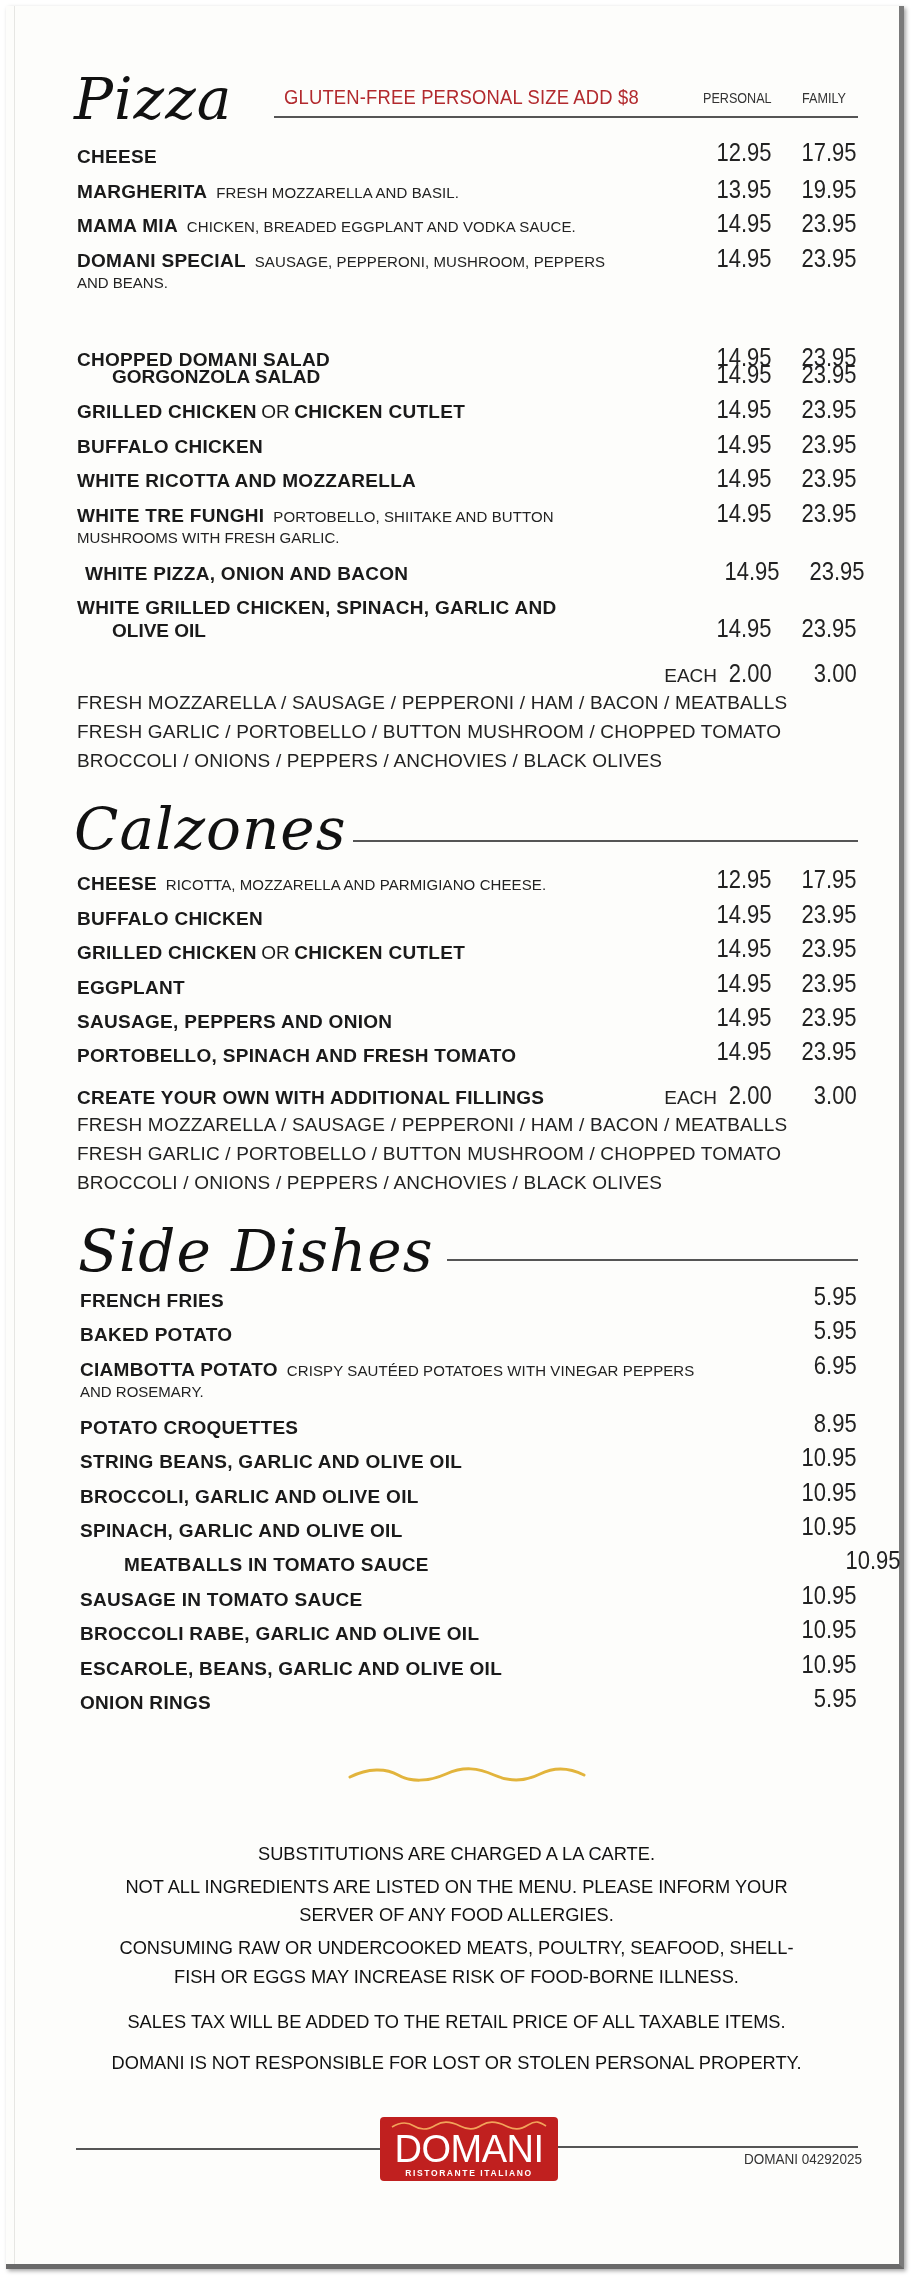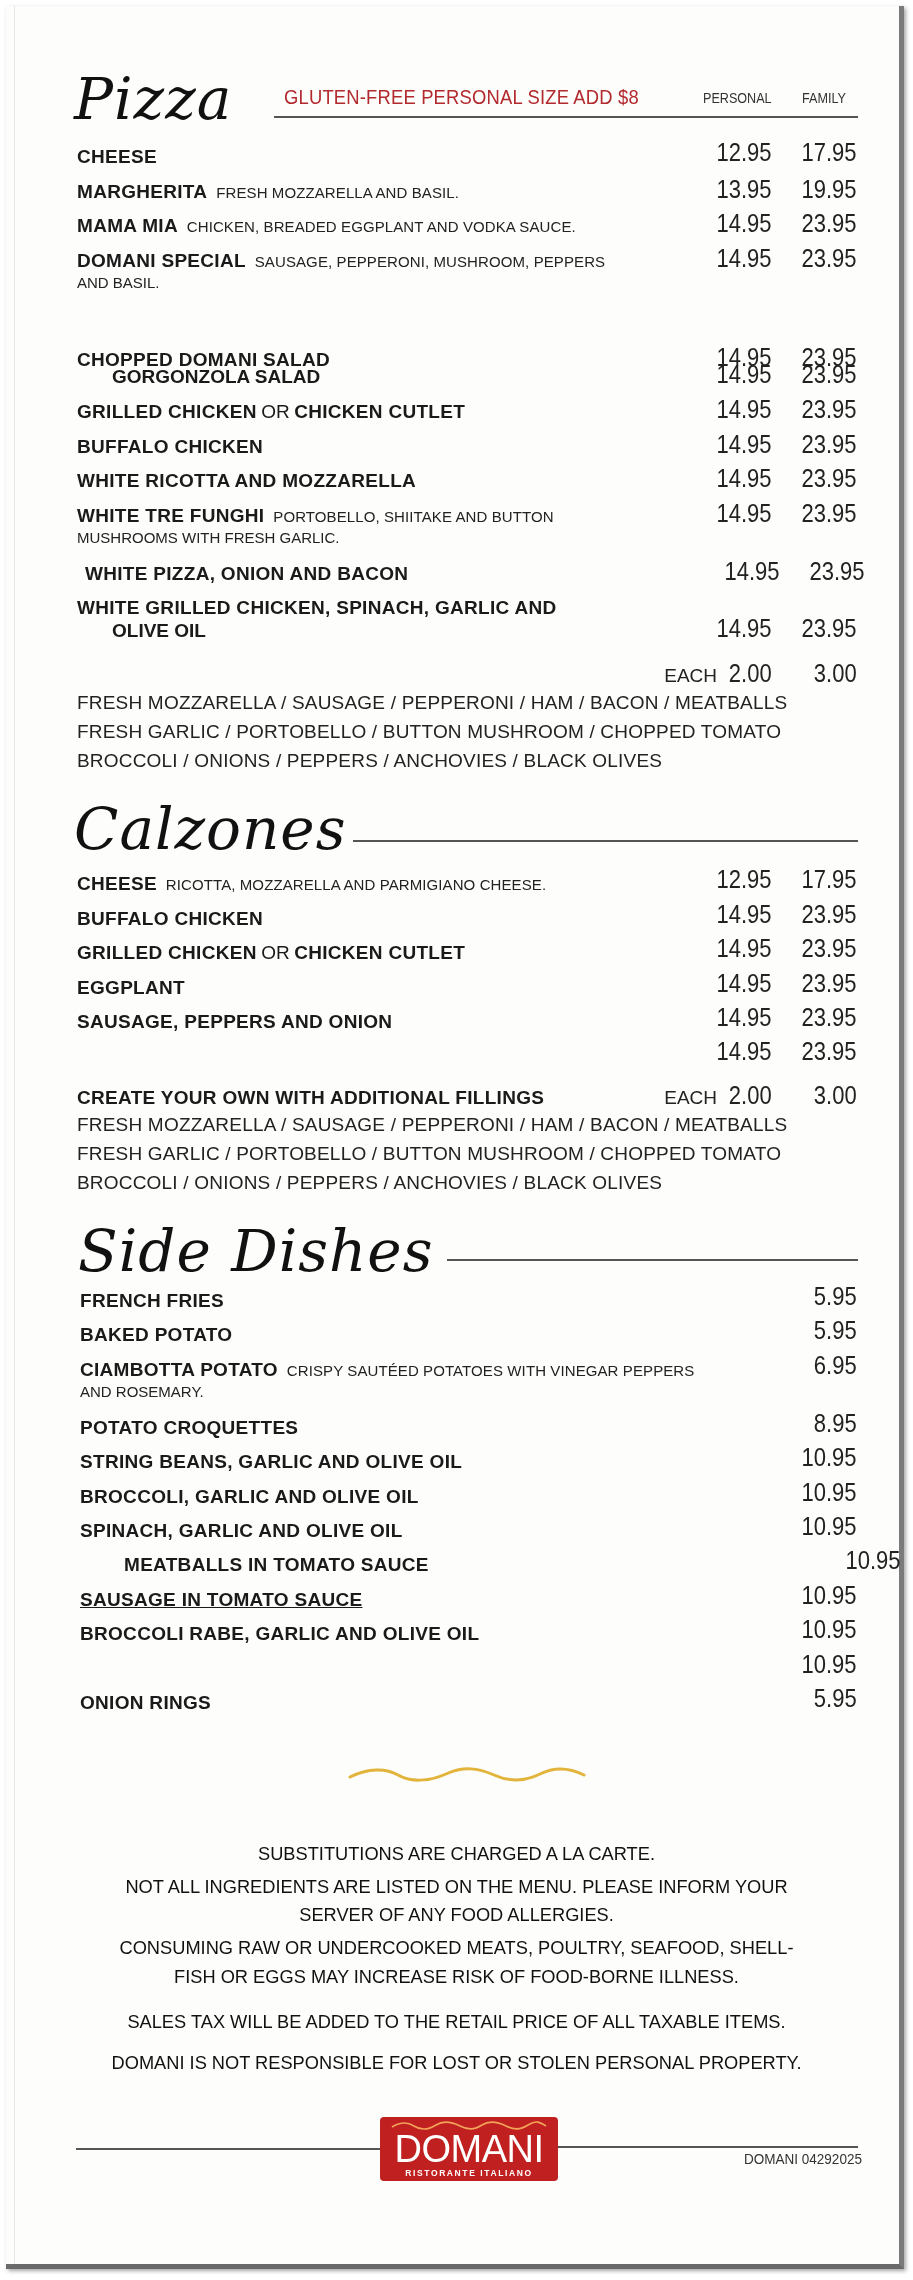--- a/index.html
+++ b/index.html
@@ -61,21 +61,21 @@
 </div>
 <div class="row" style="top:215px;">
   <span class="name">MAMA MIA</span>&nbsp;
   <span class="desc">CHICKEN, BREADED EGGPLANT AND VODKA SAUCE.</span>
   <span class="price p1" style="top:-6px">14.95</span>
   <span class="price p2" style="top:-6px">23.95</span>
 </div>
 <div class="row" style="top:250px;">
   <span class="name">DOMANI SPECIAL</span>&nbsp;
   <span class="desc">SAUSAGE, PEPPERONI, MUSHROOM, PEPPERS</span>
-  <span class="desc2" style="top:24px">AND BASIL.</span>
+  <span class="desc2" style="top:24px">AND BEANS.</span>
   <span class="price p1" style="top:-6px">14.95</span>
   <span class="price p2" style="top:-6px">23.95</span>
 </div>
 <div class="row" style="top:308px;margin-top:41px;">
   <span class="name">CHOPPED DOMANI SALAD</span>
   <span class="price p1" style="top:-6px">14.95</span>
   <span class="price p2" style="top:-6px">23.95</span>
 </div>
 <div class="row" style="top:343px;">
   <span class="line2" style="top:23px">GORGONZOLA SALAD</span>
@@ -152,20 +152,21 @@
   <span class="name">EGGPLANT</span>
   <span class="price p1" style="top:-8px">14.95</span>
   <span class="price p2" style="top:-8px">23.95</span>
 </div>
 <div class="row" style="top:1011px;">
   <span class="name">SAUSAGE, PEPPERS AND ONION</span>
   <span class="price p1" style="top:-8px">14.95</span>
   <span class="price p2" style="top:-8px">23.95</span>
 </div>
 <div class="row" style="top:1045px;">
+  <span class="name">PORTOBELLO, SPINACH AND FRESH TOMATO</span>
   <span class="price p1" style="top:-8px">14.95</span>
   <span class="price p2" style="top:-8px">23.95</span>
 </div>
 
 <div class="row" style="top:1087px;">
   <span class="name">CREATE YOUR OWN WITH ADDITIONAL FILLINGS</span>
   <span class="each" style="position:absolute; right:140px; top:0;">EACH</span>
   <span class="price p1" style="top:-6px">2.00</span>
   <span class="price p2" style="top:-6px">3.00</span>
 </div>
@@ -203,29 +204,30 @@
   <span class="price p2" style="top:-8px">10.95</span>
 </div>
 <div class="row" style="top:1520px; left:80px; width:777px;">
   <span class="name">SPINACH, GARLIC AND OLIVE OIL</span>
   <span class="price p2" style="top:-8px">10.95</span>
 </div>
 <div class="row" style="top:1554px; left:80px; width:777px;margin-left:44px;">
   <span class="name">MEATBALLS IN TOMATO SAUCE</span>
   <span class="price p2" style="top:-8px">10.95</span>
 </div>
-<div class="row" style="top:1589px; left:80px; width:777px;text-decoration:underline;">
+<div class="row" style="top:1589px; left:80px; width:777px;">
   <span class="name">SAUSAGE IN TOMATO SAUCE</span>
   <span class="price p2" style="top:-8px">10.95</span>
 </div>
 <div class="row" style="top:1623px; left:80px; width:777px;">
   <span class="name">BROCCOLI RABE, GARLIC AND OLIVE OIL</span>
   <span class="price p2" style="top:-8px">10.95</span>
 </div>
 <div class="row" style="top:1658px; left:80px; width:777px;">
+  <span class="name">ESCAROLE, BEANS, GARLIC AND OLIVE OIL</span>
   <span class="price p2" style="top:-8px">10.95</span>
 </div>
 <div class="row" style="top:1692px; left:80px; width:777px;">
   <span class="name">ONION RINGS</span>
   <span class="price p2" style="top:-8px">5.95</span>
 </div>
 
 <svg class="abs" style="left:348px; top:1766px;" width="238" height="18" viewBox="0 0 238 18">
   <path d="M2 11 C 20 2, 38 2, 50 9 S 80 16, 98 8 S 130 2, 146 9 S 176 16, 192 8 S 222 2, 236 9" fill="none" stroke="#e2b43c" stroke-width="3" stroke-linecap="round"></path>
 </svg>

